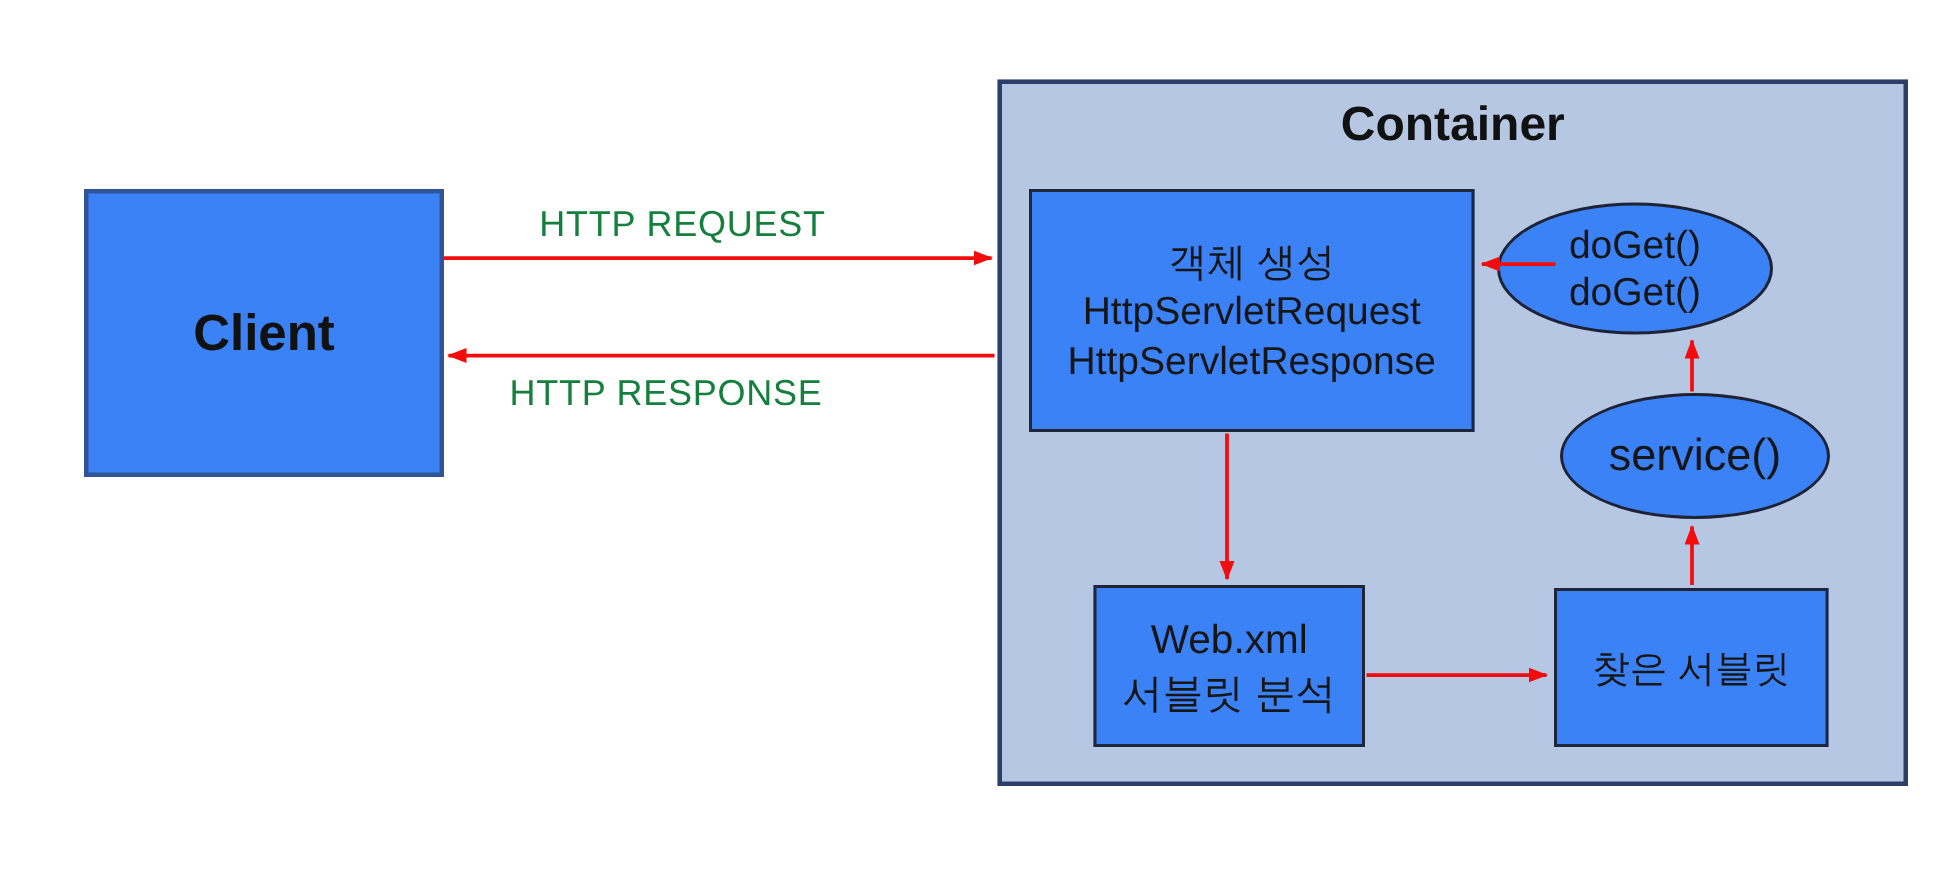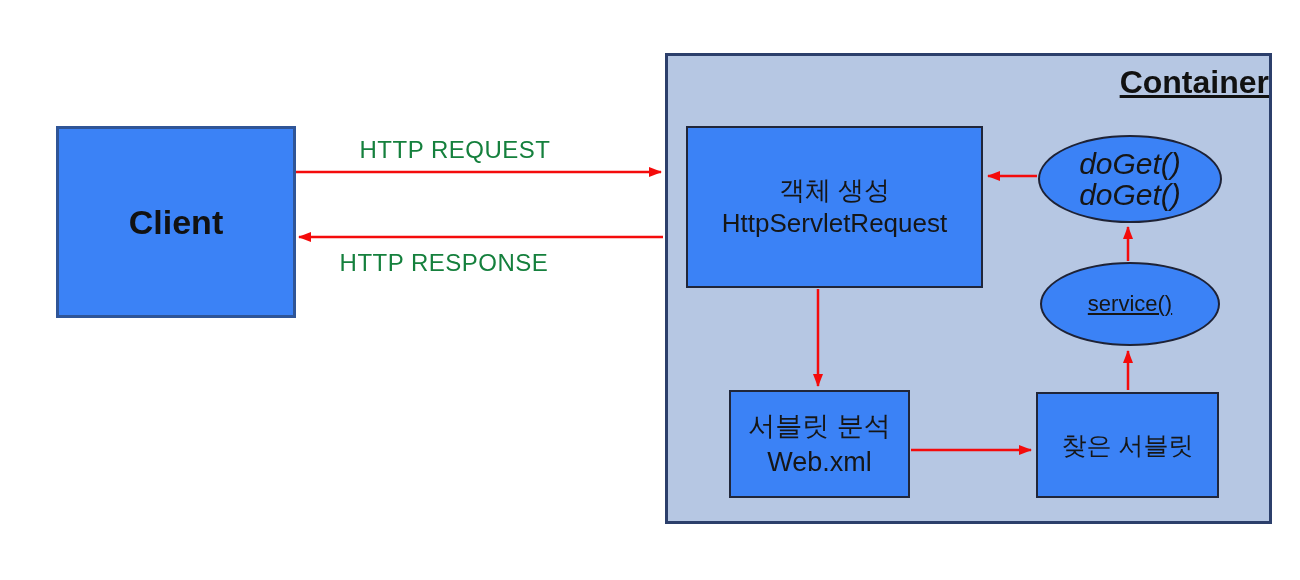--- a/index.html
+++ b/index.html
@@ -30,22 +30,22 @@
   .container-box {
     left: 665px; top: 53px; width: 607px; height: 471px;
     border: 3px solid #2c3f6b;
     background: #b6c7e3;
     position: absolute;
     box-sizing: border-box;
   }
   .container-title {
     position: absolute;
     left: 0; top: 8px; width: 100%;
-    text-align: right;
-    font-size: 32px; font-weight: bold; color: #111111; text-decoration: underline;
+    text-align: center;
+    font-size: 32px; font-weight: bold; color: #111111;
   }
   .obj-box {
     left: 686px; top: 126px; width: 297px; height: 162px;
     border: 2px solid #20263a;
     font-size: 26px; line-height: 33px;
   }
   .analysis-box {
     left: 729px; top: 390px; width: 181px; height: 108px;
     border: 2px solid #20263a;
     font-size: 27px; line-height: 36px;
@@ -53,27 +53,26 @@
   .found-box {
     left: 1036px; top: 392px; width: 183px; height: 106px;
     border: 2px solid #20263a;
     font-size: 25px;
   }
   .ellipse {
     border-radius: 50%;
     border: 2px solid #1e2235;
   }
   .doget-ellipse {
-    left: 1038px; top: 135px; width: 184px; height: 88px;
-    font-size: 30px; line-height: 31px; font-style: italic;
+    left: 998px; top: 135px; width: 184px; height: 88px;
+    font-size: 26px; line-height: 31px;
   }
   .service-ellipse {
     left: 1040px; top: 262px; width: 180px; height: 84px;
-    font-size: 22px;
-    text-decoration: underline;
+    font-size: 30px;
   }
   .flow-label {
     position: absolute;
     text-align: center;
     font-size: 24px;
     color: #15803d;
     letter-spacing: 0.5px;
   }
   .label-request  { left: 350px; top: 136px; width: 210px; }
   .label-response { left: 338px; top: 249px; width: 212px; }
@@ -92,34 +91,35 @@
     <span>Client</span>
   </div>
 
   <div class="container-box">
     <div class="container-title">Container</div>
   </div>
 
   <div class="node obj-box">
     <span>객체 생성</span>
     <span>HttpServletRequest</span>
+    <span>HttpServletResponse</span>
   </div>
 
   <div class="node ellipse doget-ellipse">
     <span>doGet()</span>
     <span>doGet()</span>
   </div>
 
   <div class="node ellipse service-ellipse">
     <span>service()</span>
   </div>
 
   <div class="node analysis-box">
+    <span>Web.xml</span>
     <span>서블릿 분석</span>
-    <span>Web.xml</span>
   </div>
 
   <div class="node found-box">
     <span>찾은 서블릿</span>
   </div>
 
   <div class="flow-label label-request">HTTP REQUEST</div>
   <div class="flow-label label-response">HTTP RESPONSE</div>
 
   <svg class="arrow-layer" viewBox="0 0 1300 580" xmlns="http://www.w3.org/2000/svg">

